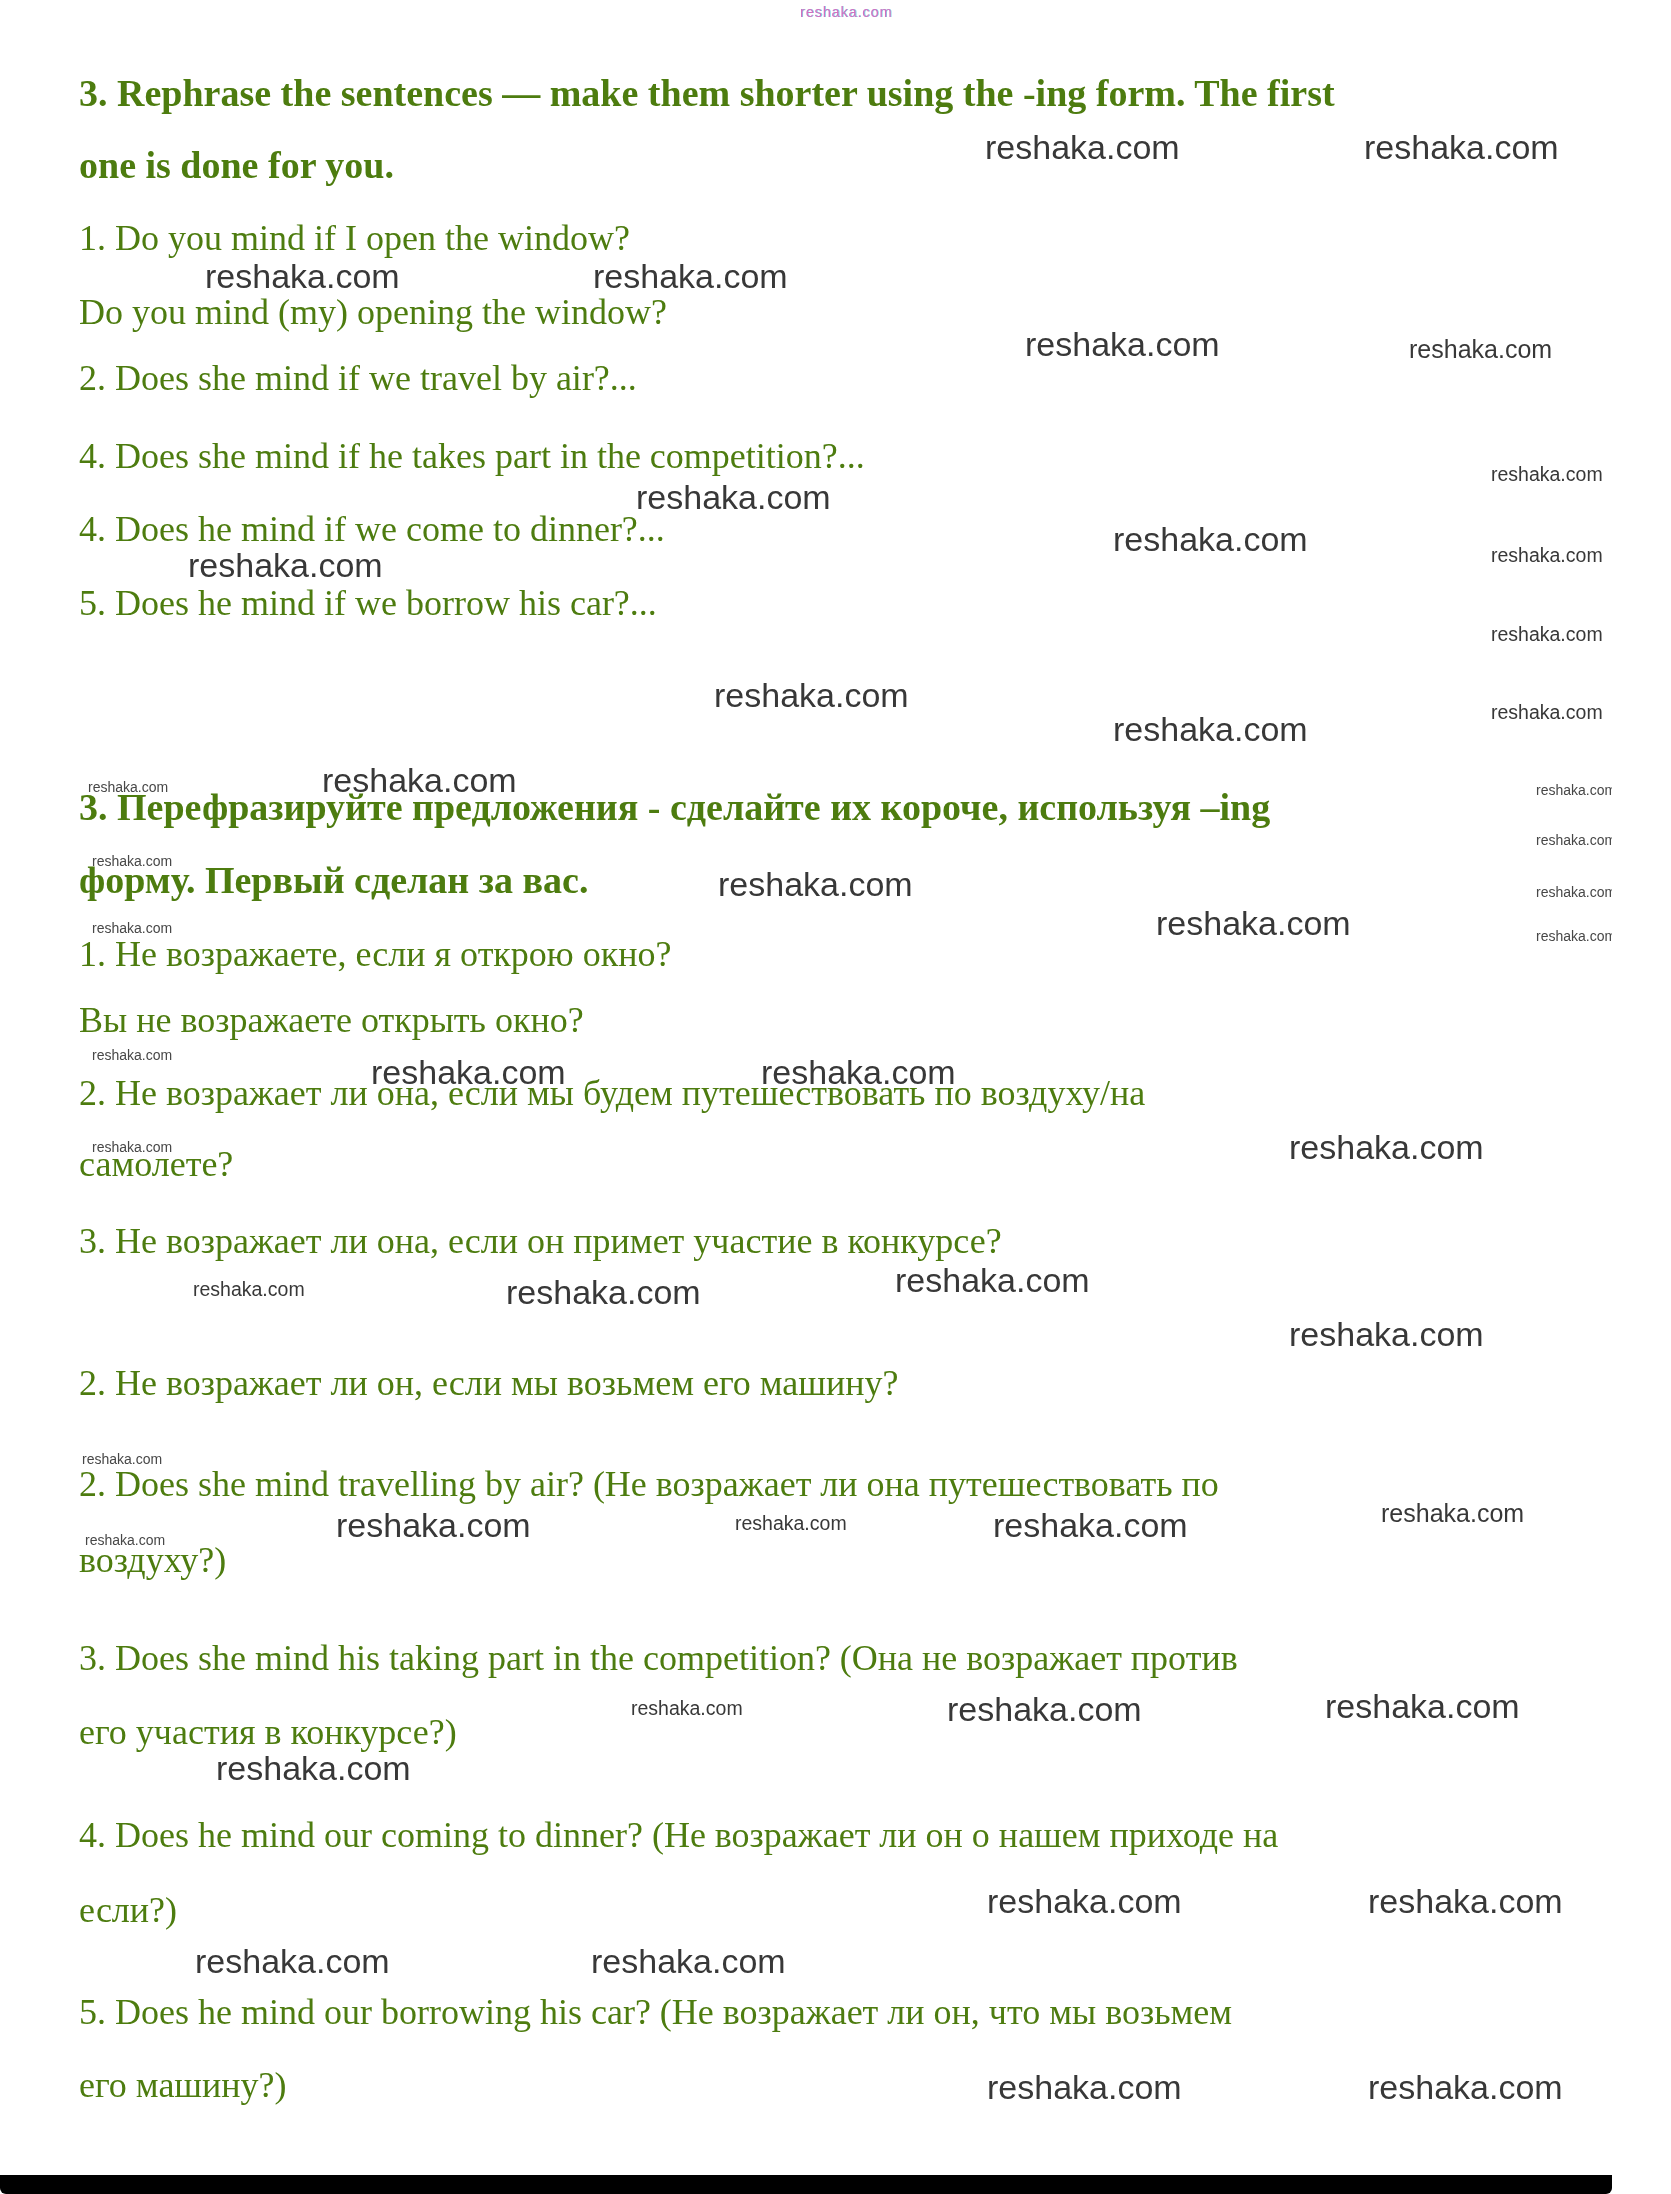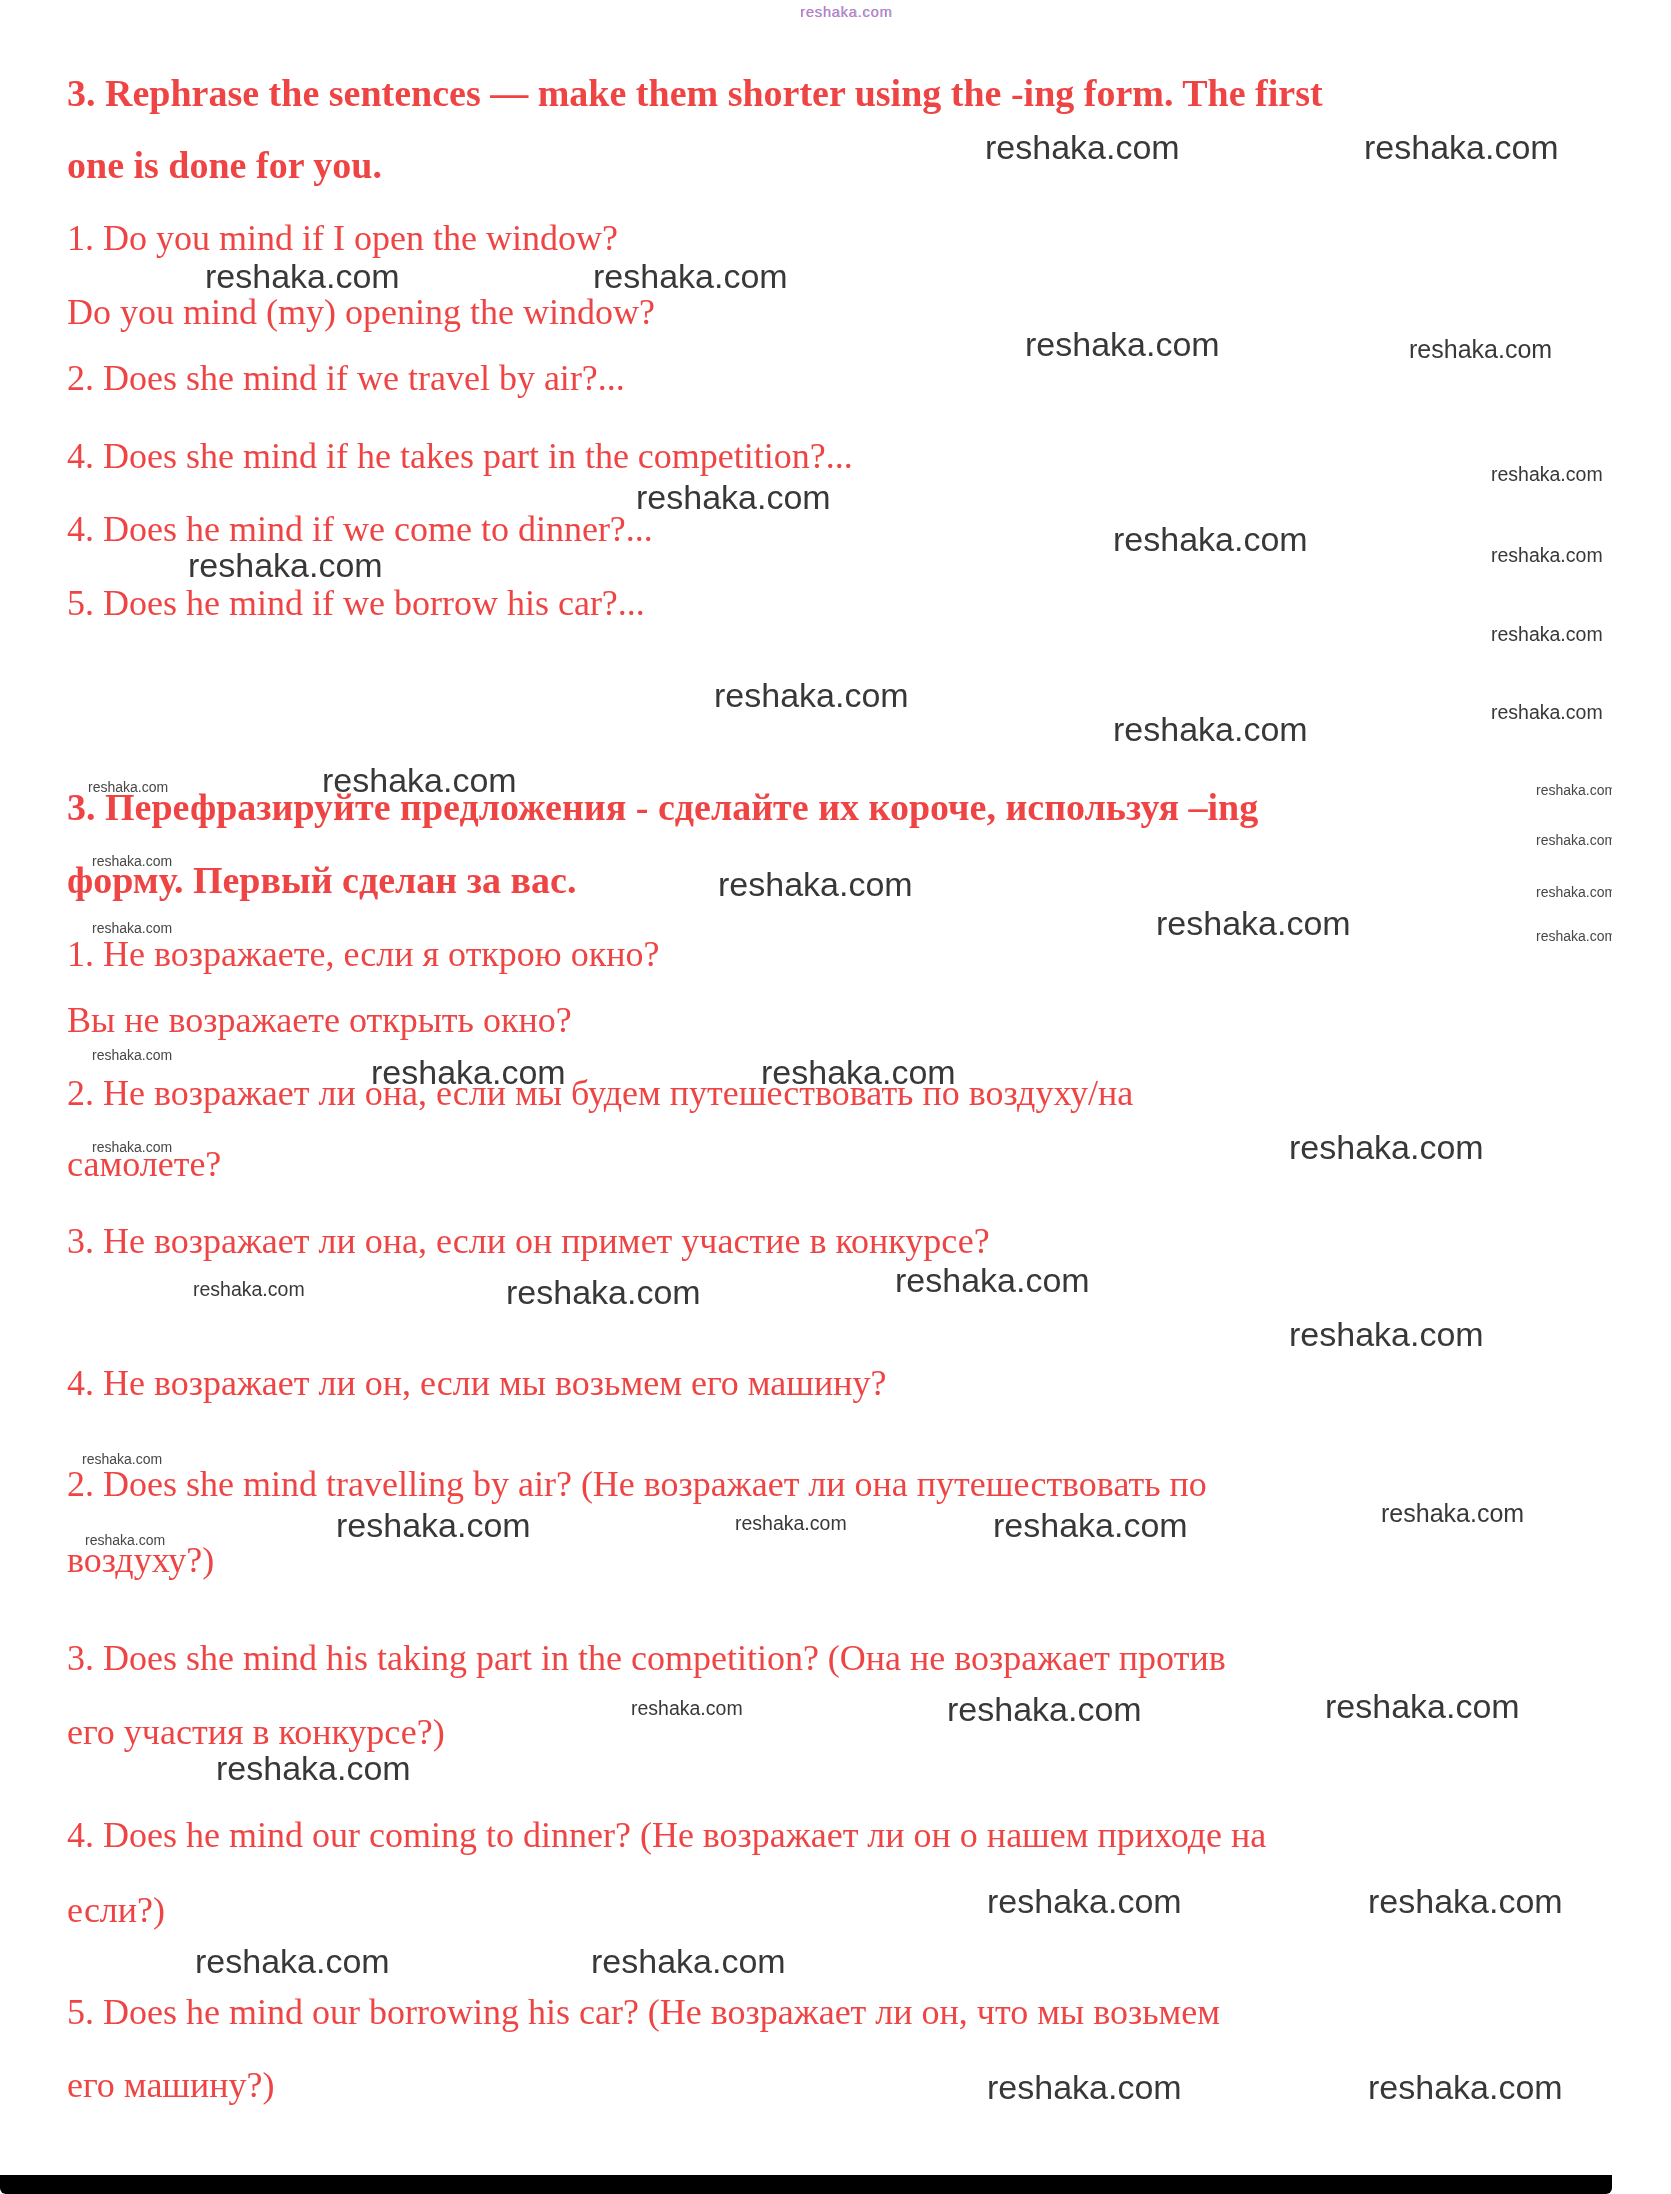--- a/index.html
+++ b/index.html
@@ -15,21 +15,22 @@
     overflow: hidden;
     font-family: "Liberation Serif", serif;
     color: #0d0d0d;
     border-radius: 6px;
   }
   .line {
     position: absolute;
     white-space: nowrap;
     font-size: 36px;
     line-height: 1.1;
-    color: #ef4444;
+    color: #4d7c0f;
+    margin-left: 12px;
   }
   .title {
     font-weight: bold;
     font-size: 38px;
   }
   .wm {
     position: absolute;
     white-space: nowrap;
     font-family: "Liberation Sans", sans-serif;
     font-style: normal;
@@ -72,21 +73,21 @@
   <div class="line" style="left:67px;top:584px">5. Does he mind if we borrow his car?...</div>
 
   <div class="line title" style="left:67px;top:787px">3. Перефразируйте предложения - сделайте их короче, используя –ing</div>
   <div class="line title" style="left:67px;top:860px">форму. Первый сделан за вас.</div>
 
   <div class="line" style="left:67px;top:935px">1. Не возражаете, если я открою окно?</div>
   <div class="line" style="left:67px;top:1001px">Вы не возражаете открыть окно?</div>
   <div class="line" style="left:67px;top:1074px">2. Не возражает ли она, если мы будем путешествовать по воздуху/на</div>
   <div class="line" style="left:67px;top:1145px">самолете?</div>
   <div class="line" style="left:67px;top:1222px">3. Не возражает ли она, если он примет участие в конкурсе?</div>
-  <div class="line" style="left:67px;top:1364px">4. Не возражает ли он, если мы возьмем его машину?</div>
+  <div class="line" style="left:67px;top:1364px">2. Не возражает ли он, если мы возьмем его машину?</div>
 
   <div class="line" style="left:67px;top:1465px">2. Does she mind travelling by air? (Не возражает ли она путешествовать по</div>
   <div class="line" style="left:67px;top:1541px">воздуху?)</div>
   <div class="line" style="left:67px;top:1639px">3. Does she mind his taking part in the competition? (Она не возражает против</div>
   <div class="line" style="left:67px;top:1713px">его участия в конкурсе?)</div>
   <div class="line" style="left:67px;top:1816px">4. Does he mind our coming to dinner? (Не возражает ли он о нашем приходе на</div>
   <div class="line" style="left:67px;top:1891px">если?)</div>
   <div class="line" style="left:67px;top:1993px">5. Does he mind our borrowing his car? (Не возражает ли он, что мы возьмем</div>
   <div class="line" style="left:67px;top:2066px">его машину?)</div>
 

